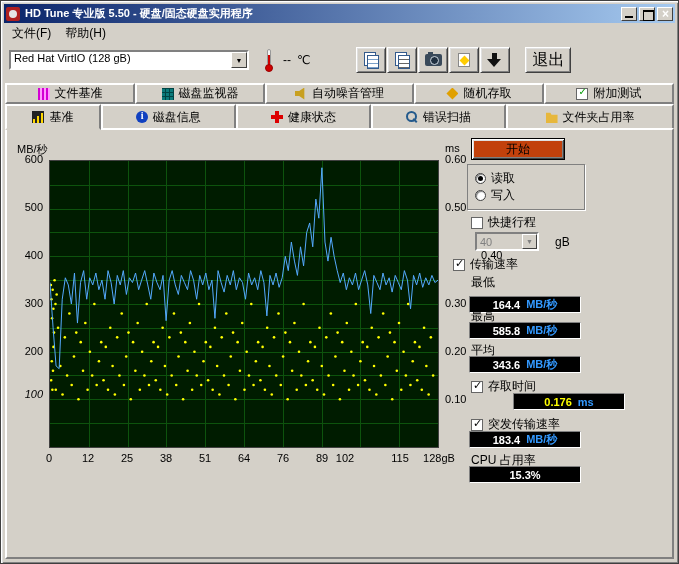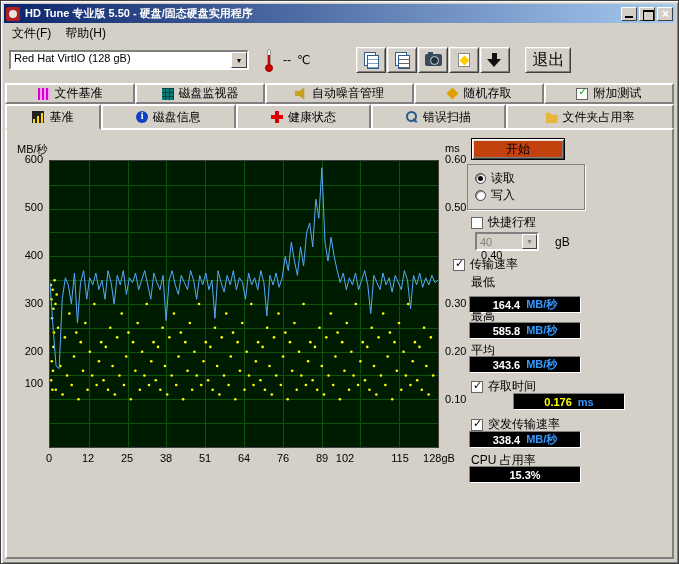--- a/index.html
+++ b/index.html
@@ -441,21 +441,21 @@
             <circle cx="5.5" cy="144.0" r="1.3" fill="#ffff00"></circle>
             <circle cx="6.7" cy="134.4" r="1.3" fill="#ffff00"></circle>
             <polyline points="0.0,122.4 3.1,168.0 6.1,206.4 9.2,209.1 12.3,139.2 15.4,117.6 18.4,124.8 21.5,144.0 24.6,112.8 27.6,163.2 30.7,122.4 33.8,110.4 36.9,139.2 39.9,117.6 43.0,124.8 46.1,112.8 49.1,129.6 52.2,120.0 55.3,139.2 58.3,110.4 61.4,122.4 64.5,144.0 67.6,115.2 70.6,124.8 73.7,110.4 76.8,134.4 79.8,117.6 82.9,122.4 86.0,112.8 89.1,129.6 92.1,120.0 95.2,110.4 98.3,124.8 101.3,139.2 104.4,112.8 107.5,122.4 110.6,129.6 113.6,115.2 116.7,160.8 119.8,120.0 122.8,110.4 125.9,124.8 129.0,134.4 132.0,115.2 135.1,122.4 138.2,129.6 141.3,110.4 144.3,120.0 147.4,139.2 150.5,115.2 153.5,124.8 156.6,112.8 159.7,129.6 162.8,120.0 165.8,158.4 168.9,110.4 172.0,122.4 175.0,132.0 178.1,115.2 181.2,124.8 184.3,110.4 187.3,129.6 190.4,117.6 193.5,122.4 196.5,139.2 199.6,112.8 202.7,124.8 205.7,117.6 208.8,129.6 211.9,110.4 215.0,122.4 218.0,156.0 221.1,115.2 224.2,124.8 227.2,112.8 230.3,127.2 233.4,117.6 236.5,96.0 239.5,110.4 242.6,81.6 245.7,100.8 248.7,115.2 251.8,86.4 254.9,105.6 258.0,72.0 261.0,62.4 264.1,86.4 267.2,38.4 270.2,57.6 273.3,6.8 276.4,81.6 279.4,100.8 282.5,76.8 285.6,96.0 288.7,110.4 291.7,122.4 294.8,112.8 297.9,129.6 300.9,117.6 304.0,124.8 307.1,112.8 310.2,129.6 313.2,120.0 316.3,110.4 319.4,124.8 322.4,153.6 325.5,115.2 328.6,122.4 331.7,129.6 334.7,112.8 337.8,124.8 340.9,117.6 343.9,132.0 347.0,115.2 350.1,122.4 353.1,129.6 356.2,110.4 359.3,120.0 362.4,148.8 365.4,115.2 368.5,124.8 371.6,112.8 374.6,127.2 377.7,117.6 380.8,124.8 383.9,115.2 386.9,122.4 390.0,120.0" fill="none" stroke="#55aaff" stroke-width="1"></polyline>
           </svg>
         </div>
     <span class="ytick l" style="top: 23px;">600</span>
         <span class="ytick l" style="top: 71px;">500</span>
         <span class="ytick l" style="top: 119px;">400</span>
         <span class="ytick l" style="top: 167px;">300</span>
         <span class="ytick l" style="top: 215px;">200</span>
-        <span class="ytick l" style="top: 247px;">100</span>
+        <span class="ytick l" style="top: 258px; font-style: italic;">100</span>
         <span class="ytick r" style="top: 23px;">0.60</span>
         <span class="ytick r" style="top: 71px;">0.50</span>
         <span class="ytick r" style="top: 119px; padding-left: 36px;">0.40</span>
         <span class="ytick r" style="top: 167px;">0.30</span>
         <span class="ytick r" style="top: 215px;">0.20</span>
         <span class="ytick r" style="top: 263px;">0.10</span>
         <span class="xtick" style="left: 18px;">0</span>
         <span class="xtick" style="left: 57px;">12</span>
         <span class="xtick" style="left: 96px;">25</span>
         <span class="xtick" style="left: 135px;">38</span>
@@ -520,21 +520,21 @@
     <div class="vbox" style="top:263px;margin-left:44px;">
       <span class="num yellow">0.176</span>
       <span class="unit">ms</span>
     </div>
 
     <label class="ctl" style="left:464px;top:286px;">
       <span class="cb on"></span>
       <span>突发传输速率</span>
     </label>
     <div class="vbox" style="top:301px;">
-      <span class="num">338.4</span>
+      <span class="num">183.4</span>
       <span class="unit">MB/秒</span>
     </div>
 
     <span class="slabel" style="left:464px;top:322px;">CPU 占用率</span>
     <div class="vbox" style="top:336px;">
       <span class="num">15.3%</span>
     </div>
 
   </div>
 </div>

